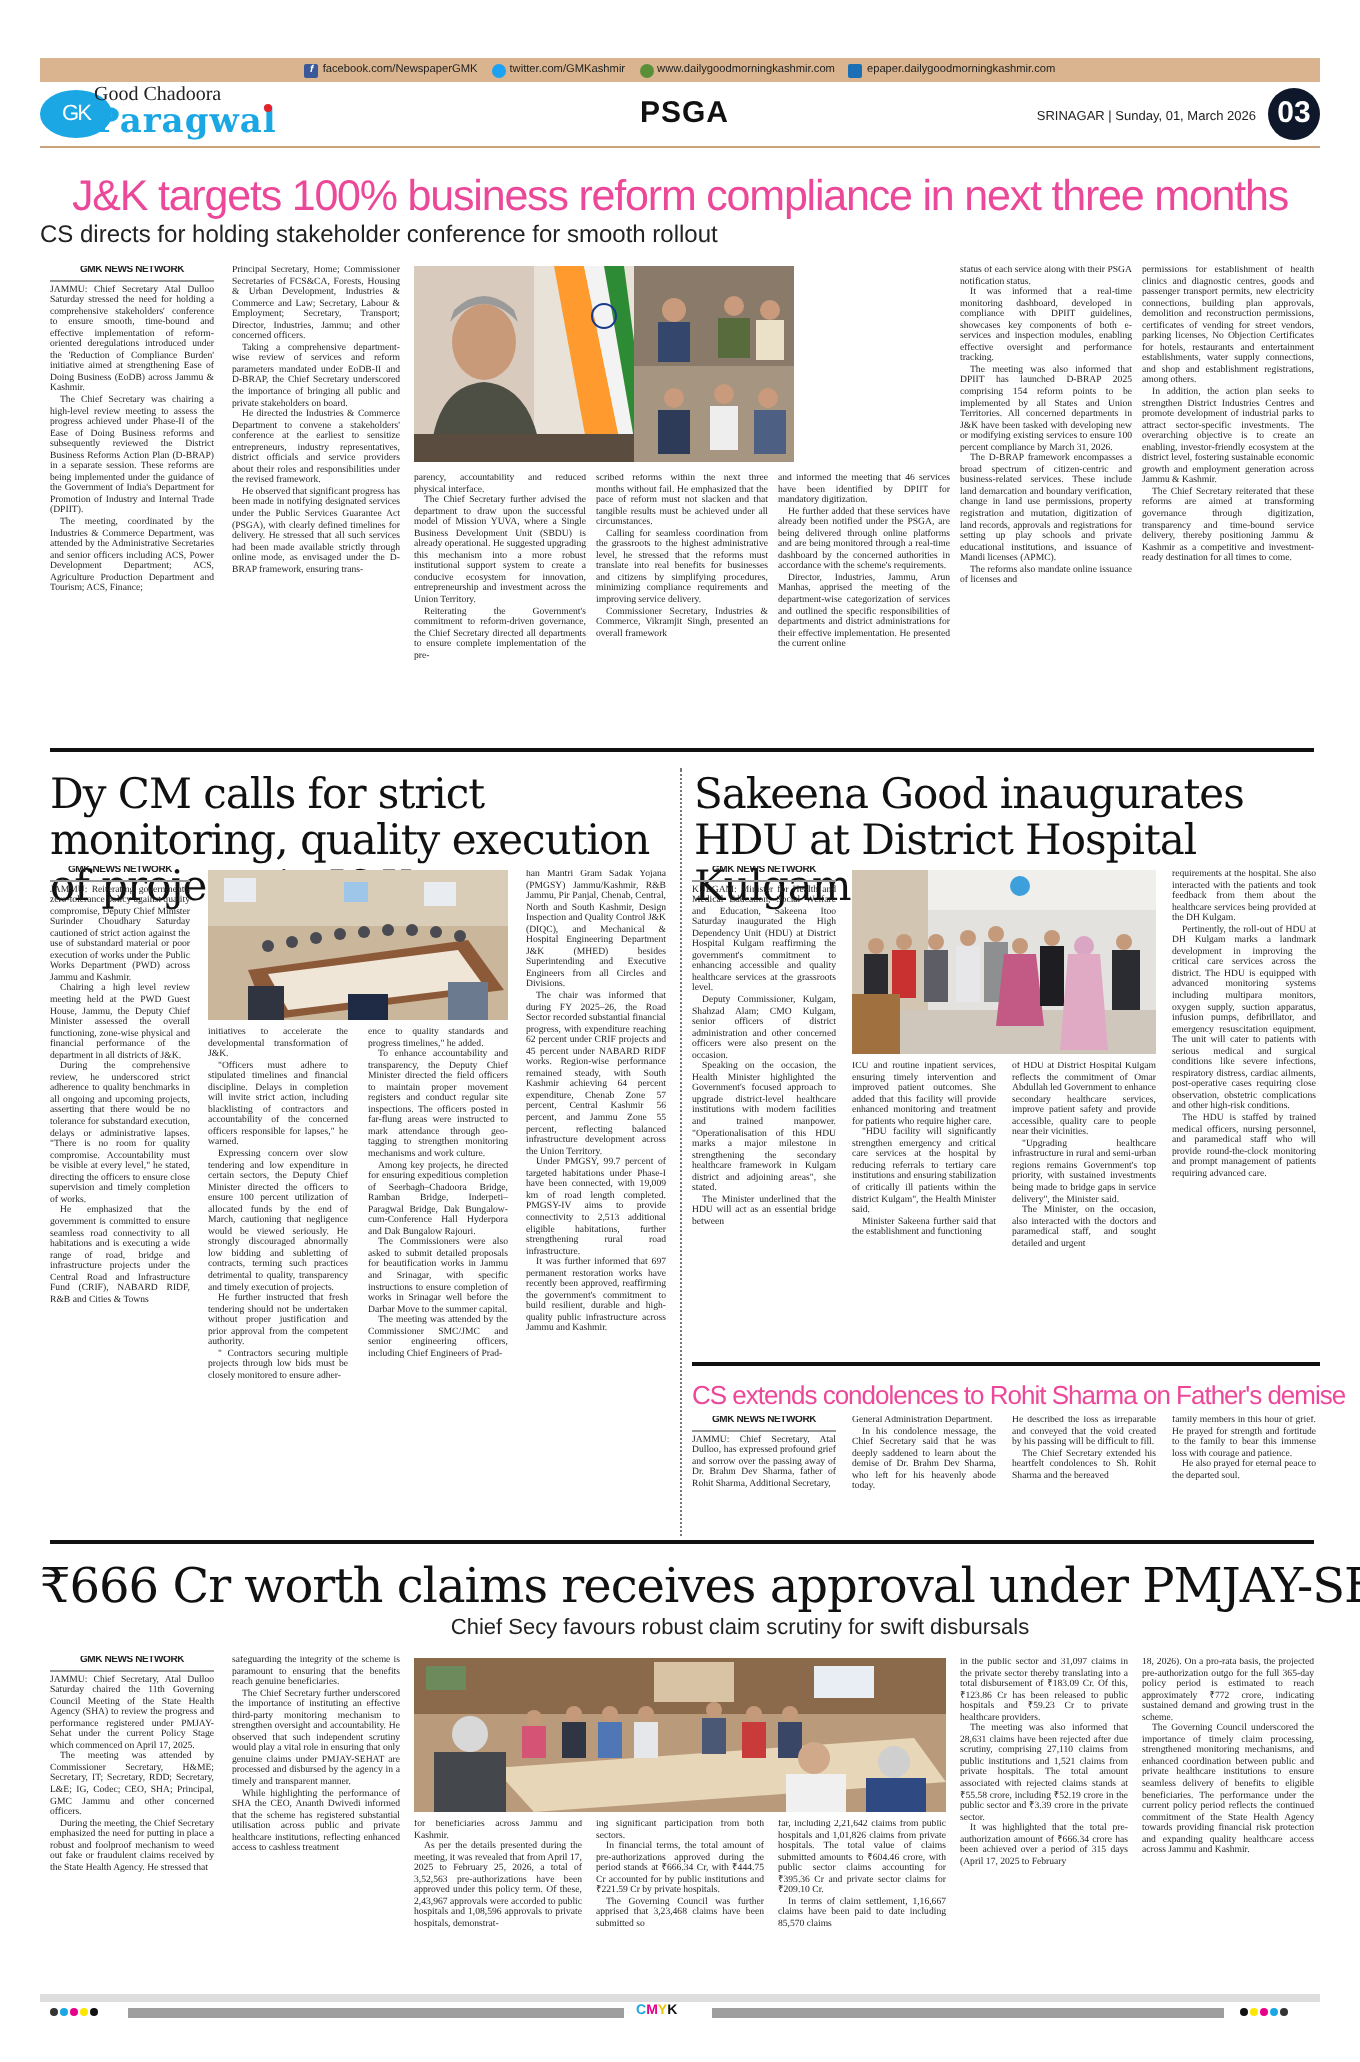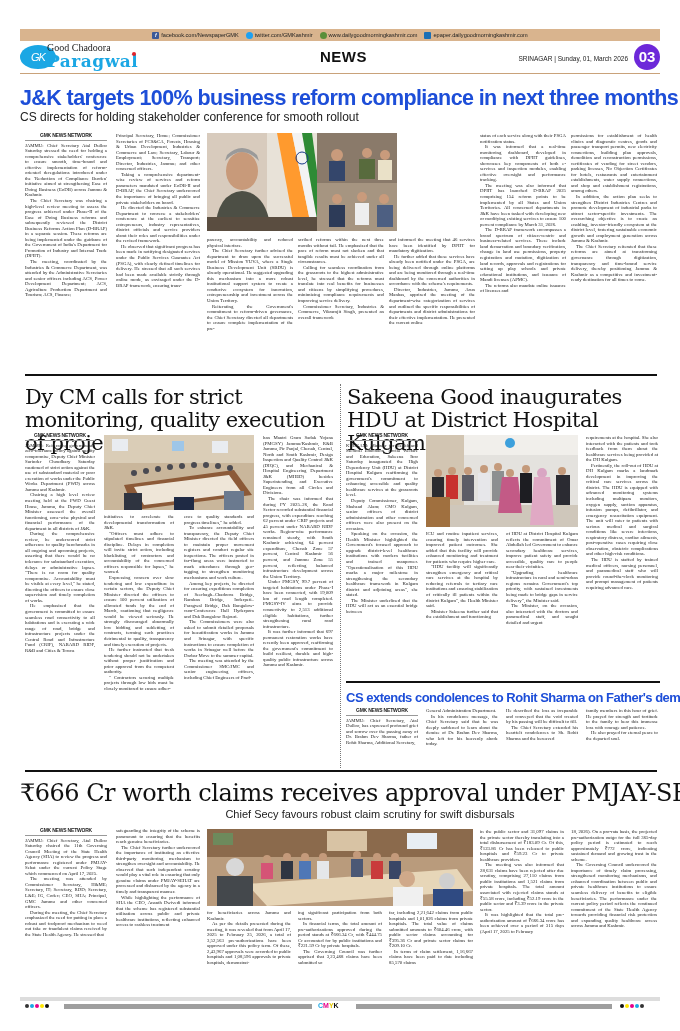--- a/index.html
+++ b/index.html
@@ -8,29 +8,29 @@
 
   .topbar { position: absolute; left: 20px; top: 29px; width: 640px; height: 12px; background: #d9b48e; display: flex; align-items: center; justify-content: center; gap: 7px; font-family: "Liberation Sans", sans-serif; font-size: 5.6px; color: #222; }
   .topbar .sq { display: inline-block; width: 7px; height: 7px; border-radius: 1px; margin-right: 2px; vertical-align: middle; color: #fff; font-size: 5px; text-align: center; line-height: 7px; font-weight: bold; }
   .topbar .fb { background: #3b5998; }
   .topbar .tw { background: #1da1f2; border-radius: 50%; }
   .topbar .web { background: #5a8f3a; border-radius: 50%; }
   .topbar .ep { background: #1b6fb5; }
   .topbar span.item { display: inline-flex; align-items: center; }
 
   .masthead { position: absolute; left: 20px; top: 42px; width: 640px; height: 32px; border-bottom: 1.5px solid #c9a27a; }
-  .logo-circle { position: absolute; left: 0; top: 3px; width: 36px; height: 24px; border-radius: 50%; background: #1ba7e4; color: #fff; font-family: "Liberation Sans", sans-serif; font-size: 11px; line-height: 24px; text-align: center; letter-spacing: -1px; font-style: italic; }
+  .logo-circle { position: absolute; left: 0; top: 3px; width: 36px; height: 24px; border-radius: 50%; background: #1ba7e4; color: #fff; font-family: "Liberation Sans", sans-serif; font-size: 11px; line-height: 24px; text-align: center; letter-spacing: -1px; }
   .logo-good { position: absolute; left: 27px; top: 0px; font-family: "Liberation Serif", serif; font-size: 10px; color: #222; }
   .logo-kashmir { position: absolute; left: 27px; top: 9px; font-family: "DejaVu Serif", serif; font-weight: bold; font-size: 17px; color: #1ba7e4; letter-spacing: 0.5px; }
   .logo-dot { position: absolute; left: 112px; top: 10px; width: 4px; height: 4px; border-radius: 50%; background: #e2232a; }
   .section-label { position: absolute; left: 300px; top: 6px; font-family: "Liberation Sans", sans-serif; font-weight: bold; font-size: 15px; letter-spacing: 0.5px; }
   .dateline { position: absolute; right: 32px; top: 13px; font-family: "Liberation Sans", sans-serif; font-size: 6.5px; color: #222; }
-  .page-num { position: absolute; right: 0; top: 2px; width: 26px; height: 26px; border-radius: 50%; background: #6d28d9; color: #fff; font-family: "Liberation Sans", sans-serif; font-weight: bold; font-size: 15px; text-align: center; line-height: 26px; }
-
-  .h-sans { font-family: "Liberation Sans", sans-serif; font-weight: bold; color: #1d4ed8; letter-spacing: -0.6px; }
+  .page-num { position: absolute; right: 0; top: 2px; width: 26px; height: 26px; border-radius: 50%; background: #0f172a; color: #fff; font-family: "Liberation Sans", sans-serif; font-weight: bold; font-size: 15px; text-align: center; line-height: 26px; }
+
+  .h-sans { font-family: "Liberation Sans", sans-serif; font-weight: normal; color: #ec4899; letter-spacing: -0.6px; }
   .h-serif { font-family: "DejaVu Serif", serif; font-weight: normal; color: #111; letter-spacing: -0.5px; }
   .deck { font-family: "Liberation Sans", sans-serif; color: #222; }
 
   .col { position: absolute; font-size: 4.8px; line-height: 5.55px; text-align: justify; color: #222; overflow: hidden; }
   .col p { text-indent: 5px; }
   .col p:first-child { text-indent: 0; }
   .byline { font-family: "Liberation Sans", sans-serif; font-weight: bold; font-size: 5px; text-align: center; border-bottom: 1px solid #999; padding-bottom: 1px; margin-bottom: 2px; letter-spacing: -0.2px; }
 
   .rule { position: absolute; height: 2px; background: #111; }
   .vdot { position: absolute; border-left: 1px dotted #777; }
@@ -62,21 +62,21 @@
       <i class="sq ep"></i>
       <span>epaper.dailygoodmorningkashmir.com</span>
     </span>
 </div>
 
 <div class="masthead">
   <div class="logo-circle">GK</div>
   <div class="logo-good">Good Chadoora</div>
   <div class="logo-kashmir">Paragwal</div>
   <div class="logo-dot"></div>
-  <div class="section-label">NEWS</div>
+  <div class="section-label">PSGA</div>
   <div class="dateline">SRINAGAR | Sunday, 01, March 2026</div>
   <div class="page-num">03</div>
 </div>
 
 <div class="h-sans" style="position:absolute;left:20px;top:86px;width:640px;font-size:21.5px;text-align:center;white-space:nowrap;">J&amp;K targets 100% business reform compliance in next three months</div>
 <div class="deck" style="position:absolute;left:20px;top:110px;width:640px;font-size:12px;padding-right:2px;">CS directs for holding stakeholder conference for smooth rollout</div>
 
 <div class="col" style="left:25px;top:133px;width:82px;height:222px;">
   <div class="byline">GMK NEWS NETWORK</div>
   <div>

